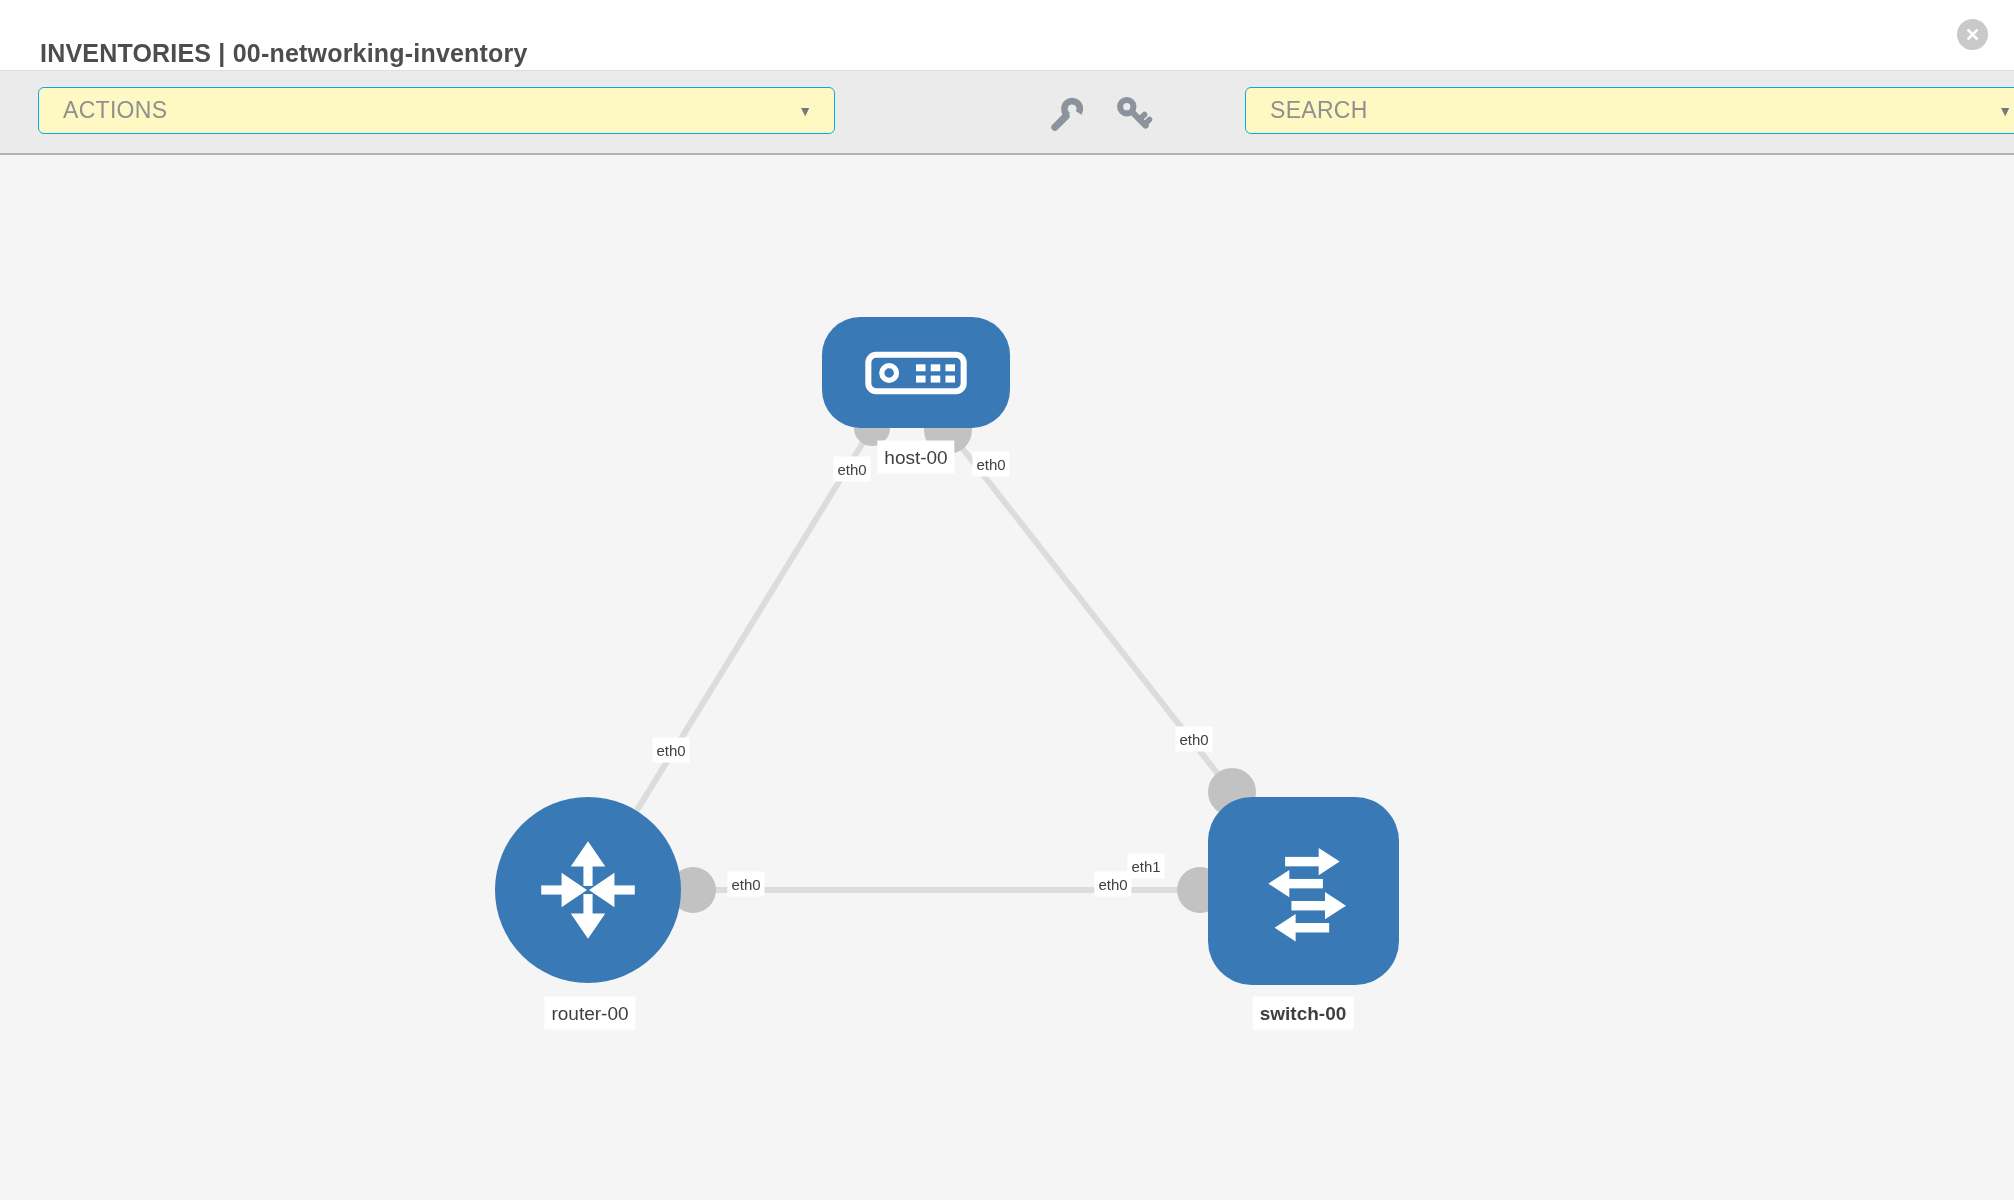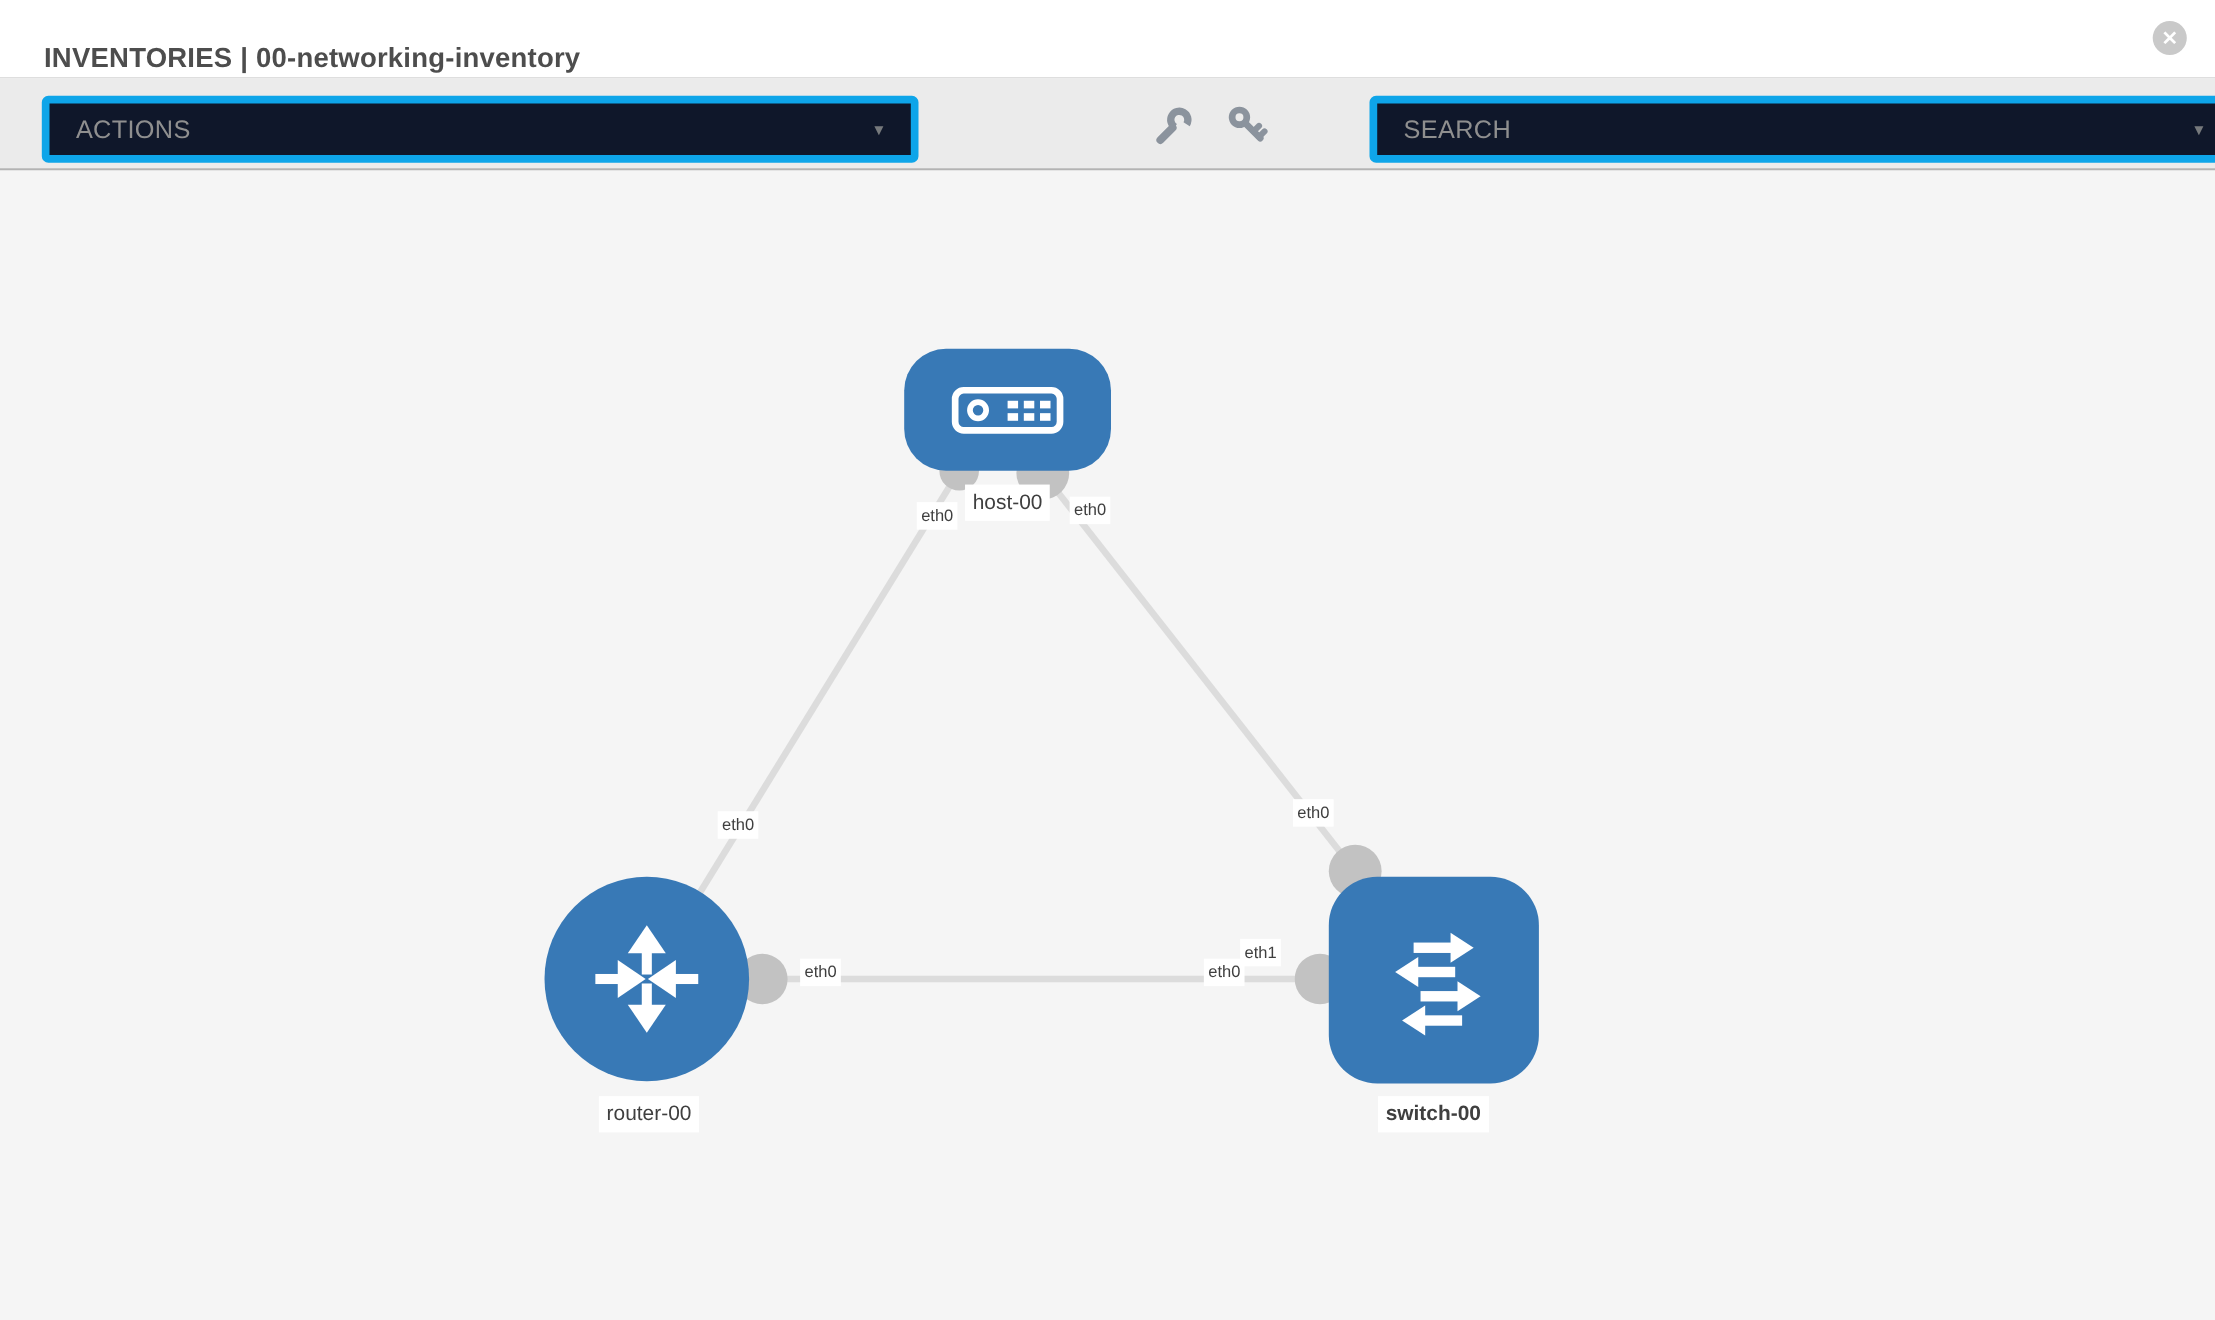--- a/index.html
+++ b/index.html
@@ -12,22 +12,22 @@
   .header-title { position:absolute; left:40px; top:19px; font-size:25px;
     font-weight:bold; color:#4d4d4d; letter-spacing:0.2px;margin-top:20px; }
   .close-btn { position:absolute; right:26px; top:19px; width:31px; height:31px;
     border-radius:50%; background:#c9c9c9; color:#ffffff; font-size:18px;
     font-weight:bold; display:flex; align-items:center; justify-content:center;
     cursor:pointer; }
 
   
   .toolbar { position:relative; width:100%; height:84px; background:#ebebeb;
     border-bottom:2px solid #b3b3b3; }
-  .dropdown { position:absolute; top:16px; height:61px; background:#0f172a;
-    border:7px solid #0ea5e9; border-radius:6px; display:flex; align-items:center;
+  .dropdown { position:absolute; top:16px; height:47px; background:#fef9c3;
+    border:1px solid #0ea5e9; border-radius:6px; display:flex; align-items:center;
     padding:0 24px; cursor:pointer; }
   .dropdown .dd-label { font-size:23px; color:#8f8f8f; letter-spacing:0.3px; }
   .dropdown .caret { position:absolute; right:22px; top:50%;
     transform:translateY(-50%); font-size:14px; color:#76797c; }
   .dd-actions { left:38px; width:797px; }
   .dd-search { left:1245px; width:790px; }
   .tool-icon { position:absolute; top:24px; width:40px; height:40px;
     cursor:pointer; }
   .tool-icon svg { width:100%; height:100%; }
   .icon-wrench { left:1046px; }

